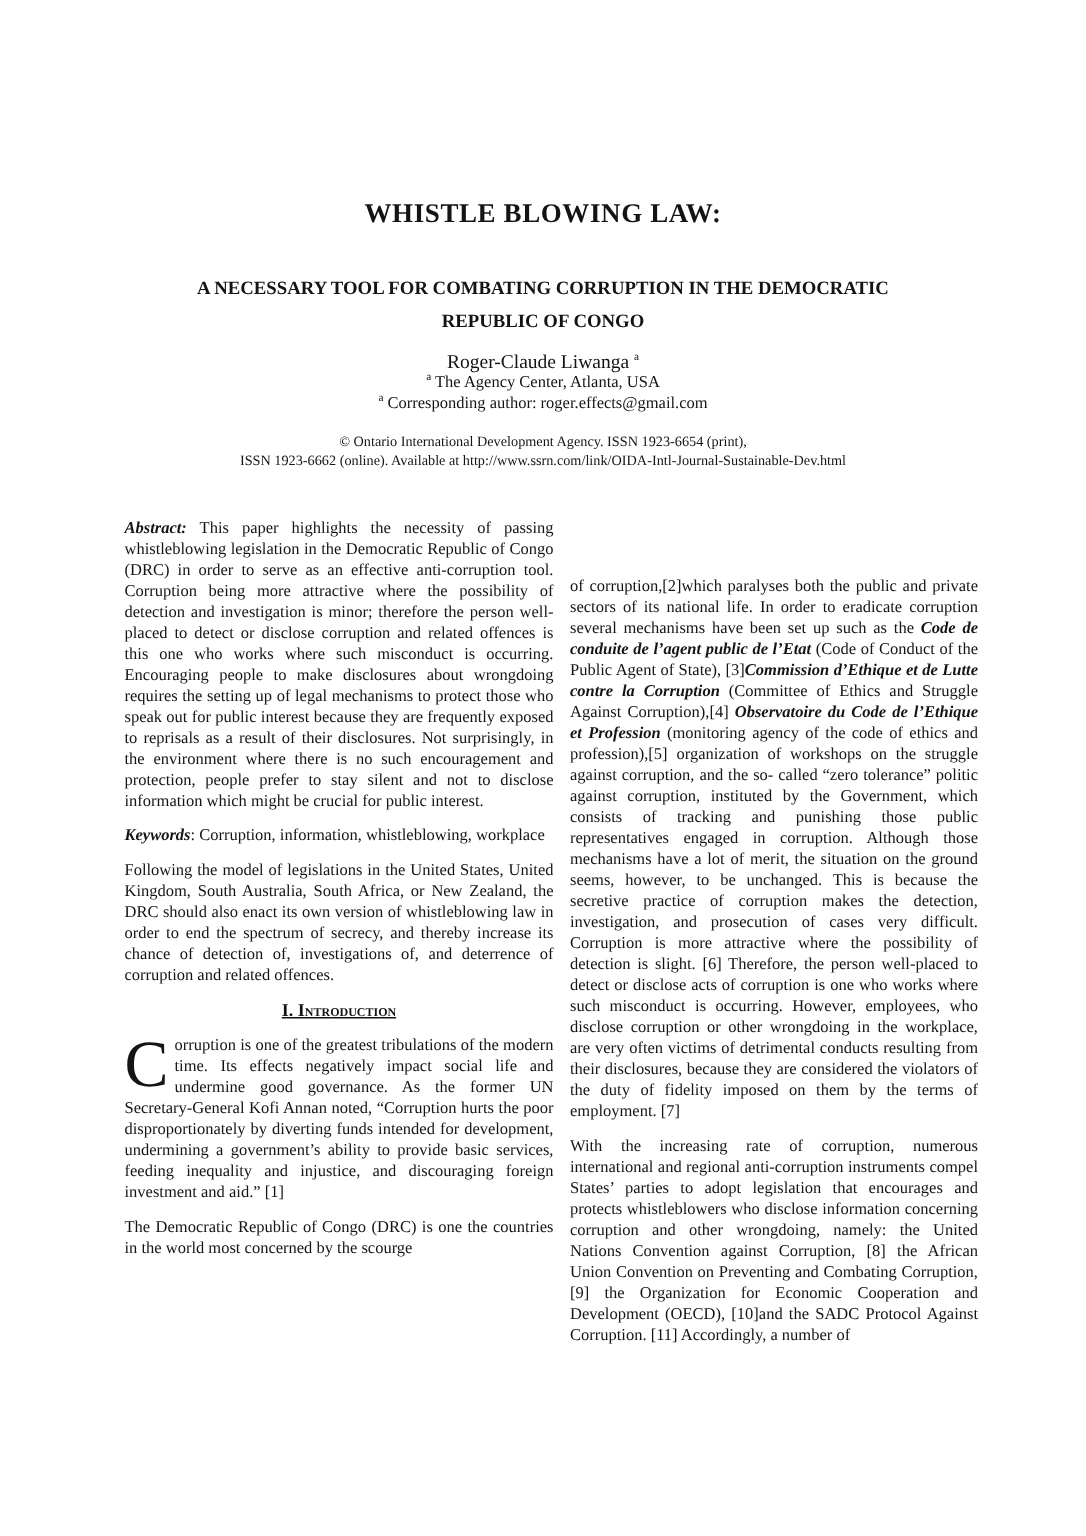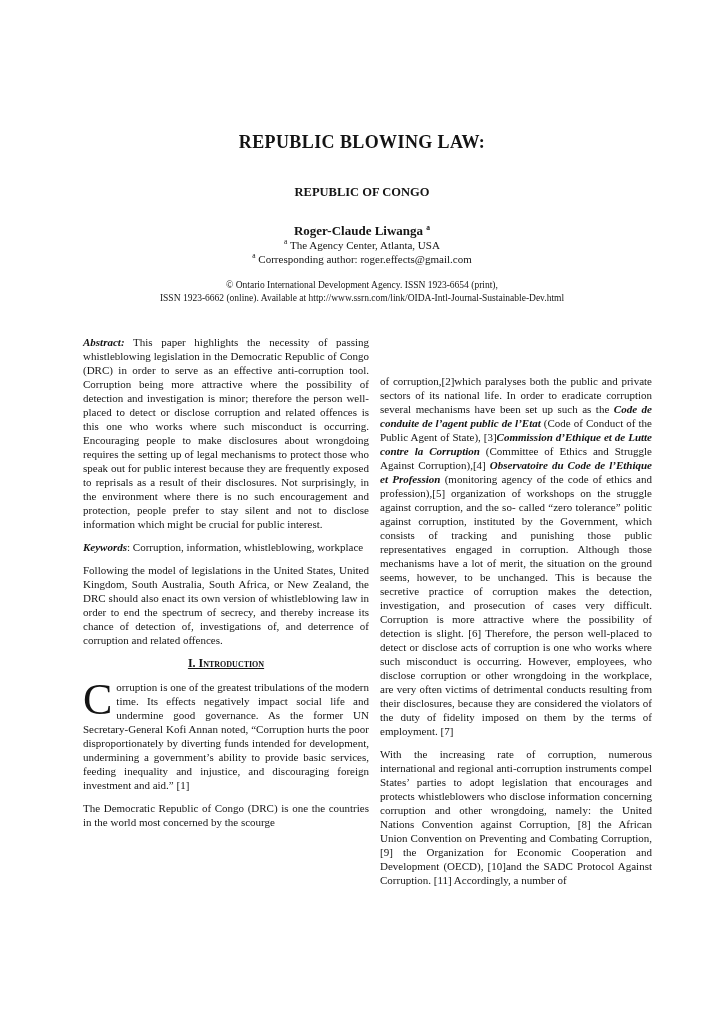--- a/index.html
+++ b/index.html
@@ -23,24 +23,23 @@
     line-height: 24px;
     margin: 0;
   }
   .doc-subtitle {
     margin-top: 27px;
     font-size: 12.5px;
     font-weight: bold;
     line-height: 22px;
   }
   .author-line {
-    margin-top: 19px;
+    margin-top: 7px;
     font-size: 13px;
     line-height: 17px;
-    font-weight: bold;
   }
   .byline-small {
     font-size: 11px;
     line-height: 13.5px;
   }
   sup.aff {
     font-size: 7.5px;
     vertical-align: super;
     line-height: 0;
   }
@@ -79,23 +78,24 @@
     line-height: 35px;
     padding: 2px 4px 0 0;
   }
 </style>
 </head>
 <body>
 
 <div class="page">
 
   <div class="doc-header">
-    <h1 class="doc-title">REPUBLIC BLOWING LAW:</h1>
+    <h1 class="doc-title">WHISTLE BLOWING LAW:</h1>
 
     <div class="doc-subtitle">
+      <div>A NECESSARY TOOL FOR COMBATING CORRUPTION IN THE DEMOCRATIC</div>
       <div>REPUBLIC OF CONGO</div>
     </div>
 
     <div class="author-line">
       <span>Roger-Claude Liwanga</span>
       <sup class="aff">a</sup>
     </div>
 
     <div class="byline-small">
       <sup class="aff">a</sup>

